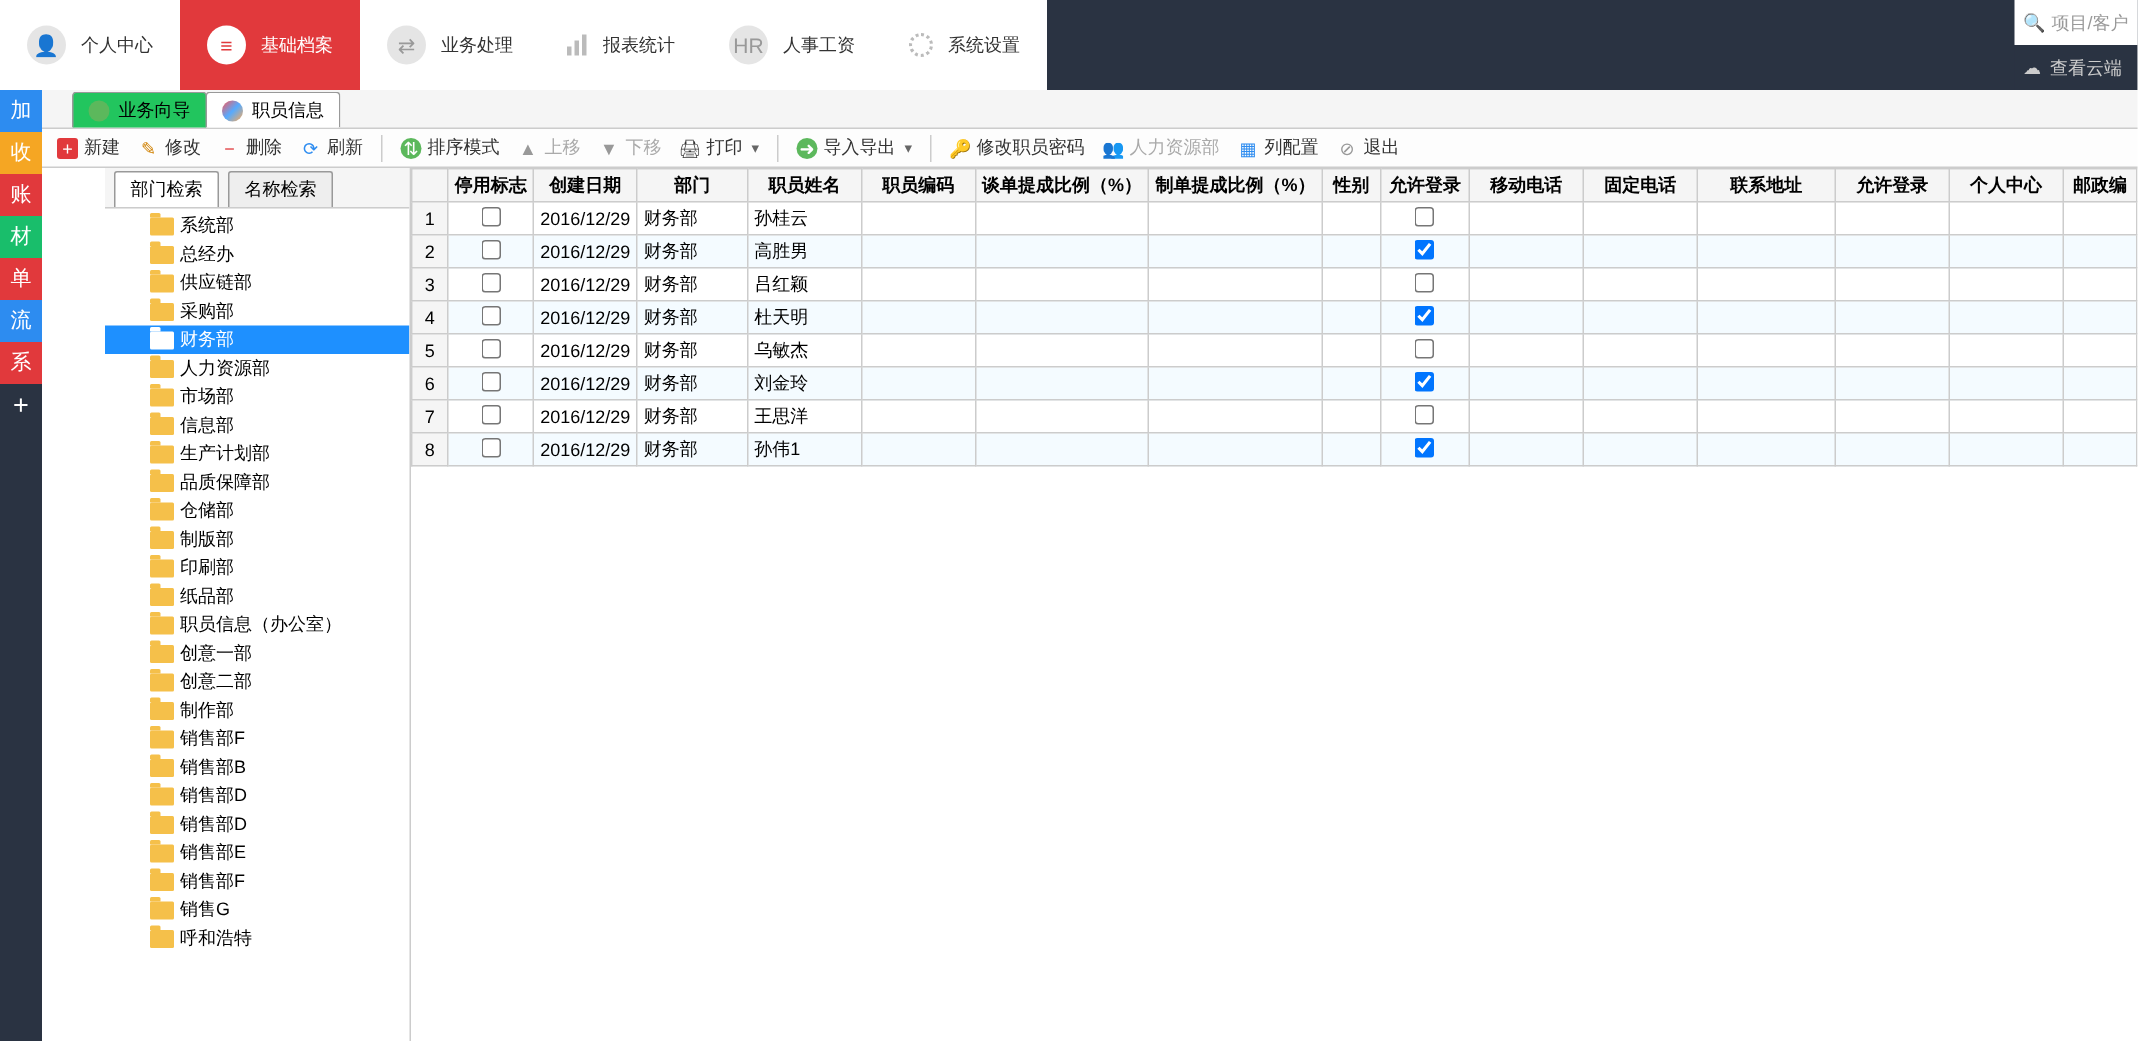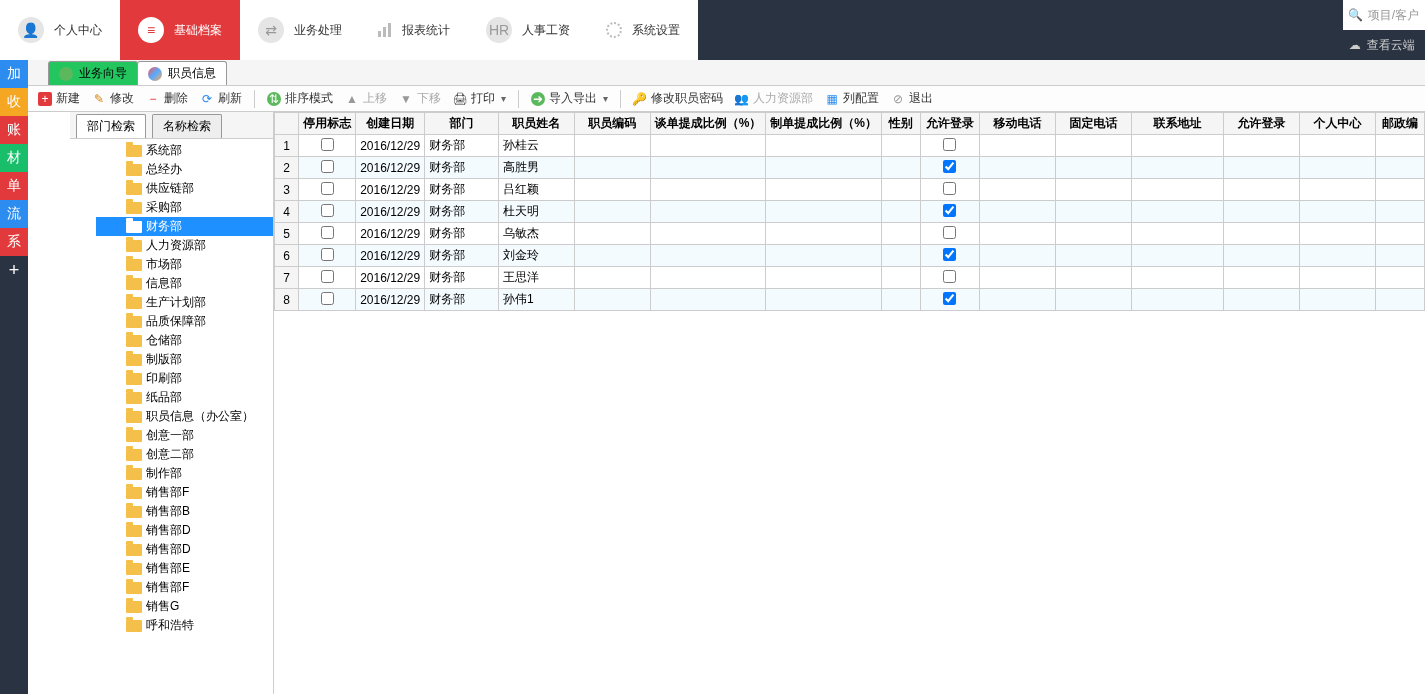--- a/index.html
+++ b/index.html
@@ -40,21 +40,21 @@
 .toolbar .ic { width: 14px; height: 14px; display: inline-flex; align-items: center; justify-content: center; font-size: 12px; border-radius: 2px; }
 .toolbar .ic.red{background:#e1393c;color:#fff}.toolbar .ic.edit{color:#d08000}.toolbar .ic.del{color:#e1393c}.toolbar .ic.ref{color:#2d8cf0}.toolbar .ic.grn{background:#5cb85c;color:#fff;border-radius:50%}.toolbar .ic.gray{color:#999}.toolbar .ic.key{color:#d08000}.toolbar .ic.cols{color:#2d8cf0}
 .toolbar .dd::after { content: "▾"; margin-left: 2px; font-size: 10px; color: #666; }
 
 
 .main { position: absolute; top: 112px; left: 28px; right: 0; bottom: 0; display: flex; padding-left: 42px; }
 .sidebar { width: 204px; border-right: 1px solid #ccc; display: flex; flex-direction: column; overflow: auto; }
 .sidetabs { display: flex; border-bottom: 1px solid #ccc; background: #f5f5f5; }
 .sidetabs .stab { padding: 3px 10px; border: 1px solid #999; border-bottom: none; background: #fff; cursor: pointer; margin-left: 6px; margin-top: 2px; border-radius: 2px 2px 0 0; font-size:12px;}
 .sidetabs .stab.inactive { background: #eee; }
-.tree { flex: 1; overflow: auto; padding: 2px 0; margin-left: 26px; }
+.tree { flex: 1; overflow: auto; padding: 2px 0; }
 .tree .node { display: flex; align-items: center; height: 19px; padding-left: 30px; gap: 4px; cursor: pointer; }
 .tree .node.selected { background: #1e90ff; color: #fff; }
 .tree .folder { width: 16px; height: 12px; background: #f5c04a; border-radius: 1px; position: relative; }
 .tree .folder::before { content: ""; position: absolute; top: -3px; left: 0; width: 7px; height: 3px; background: #f5c04a; border-radius: 1px 1px 0 0; }
 .tree .node.selected .folder { background: #fff; }
 .tree .node.selected .folder::before { background: #fff; }
 
 
 .gridwrap { flex: 1; overflow: auto; }
 table.grid { border-collapse: collapse; }

